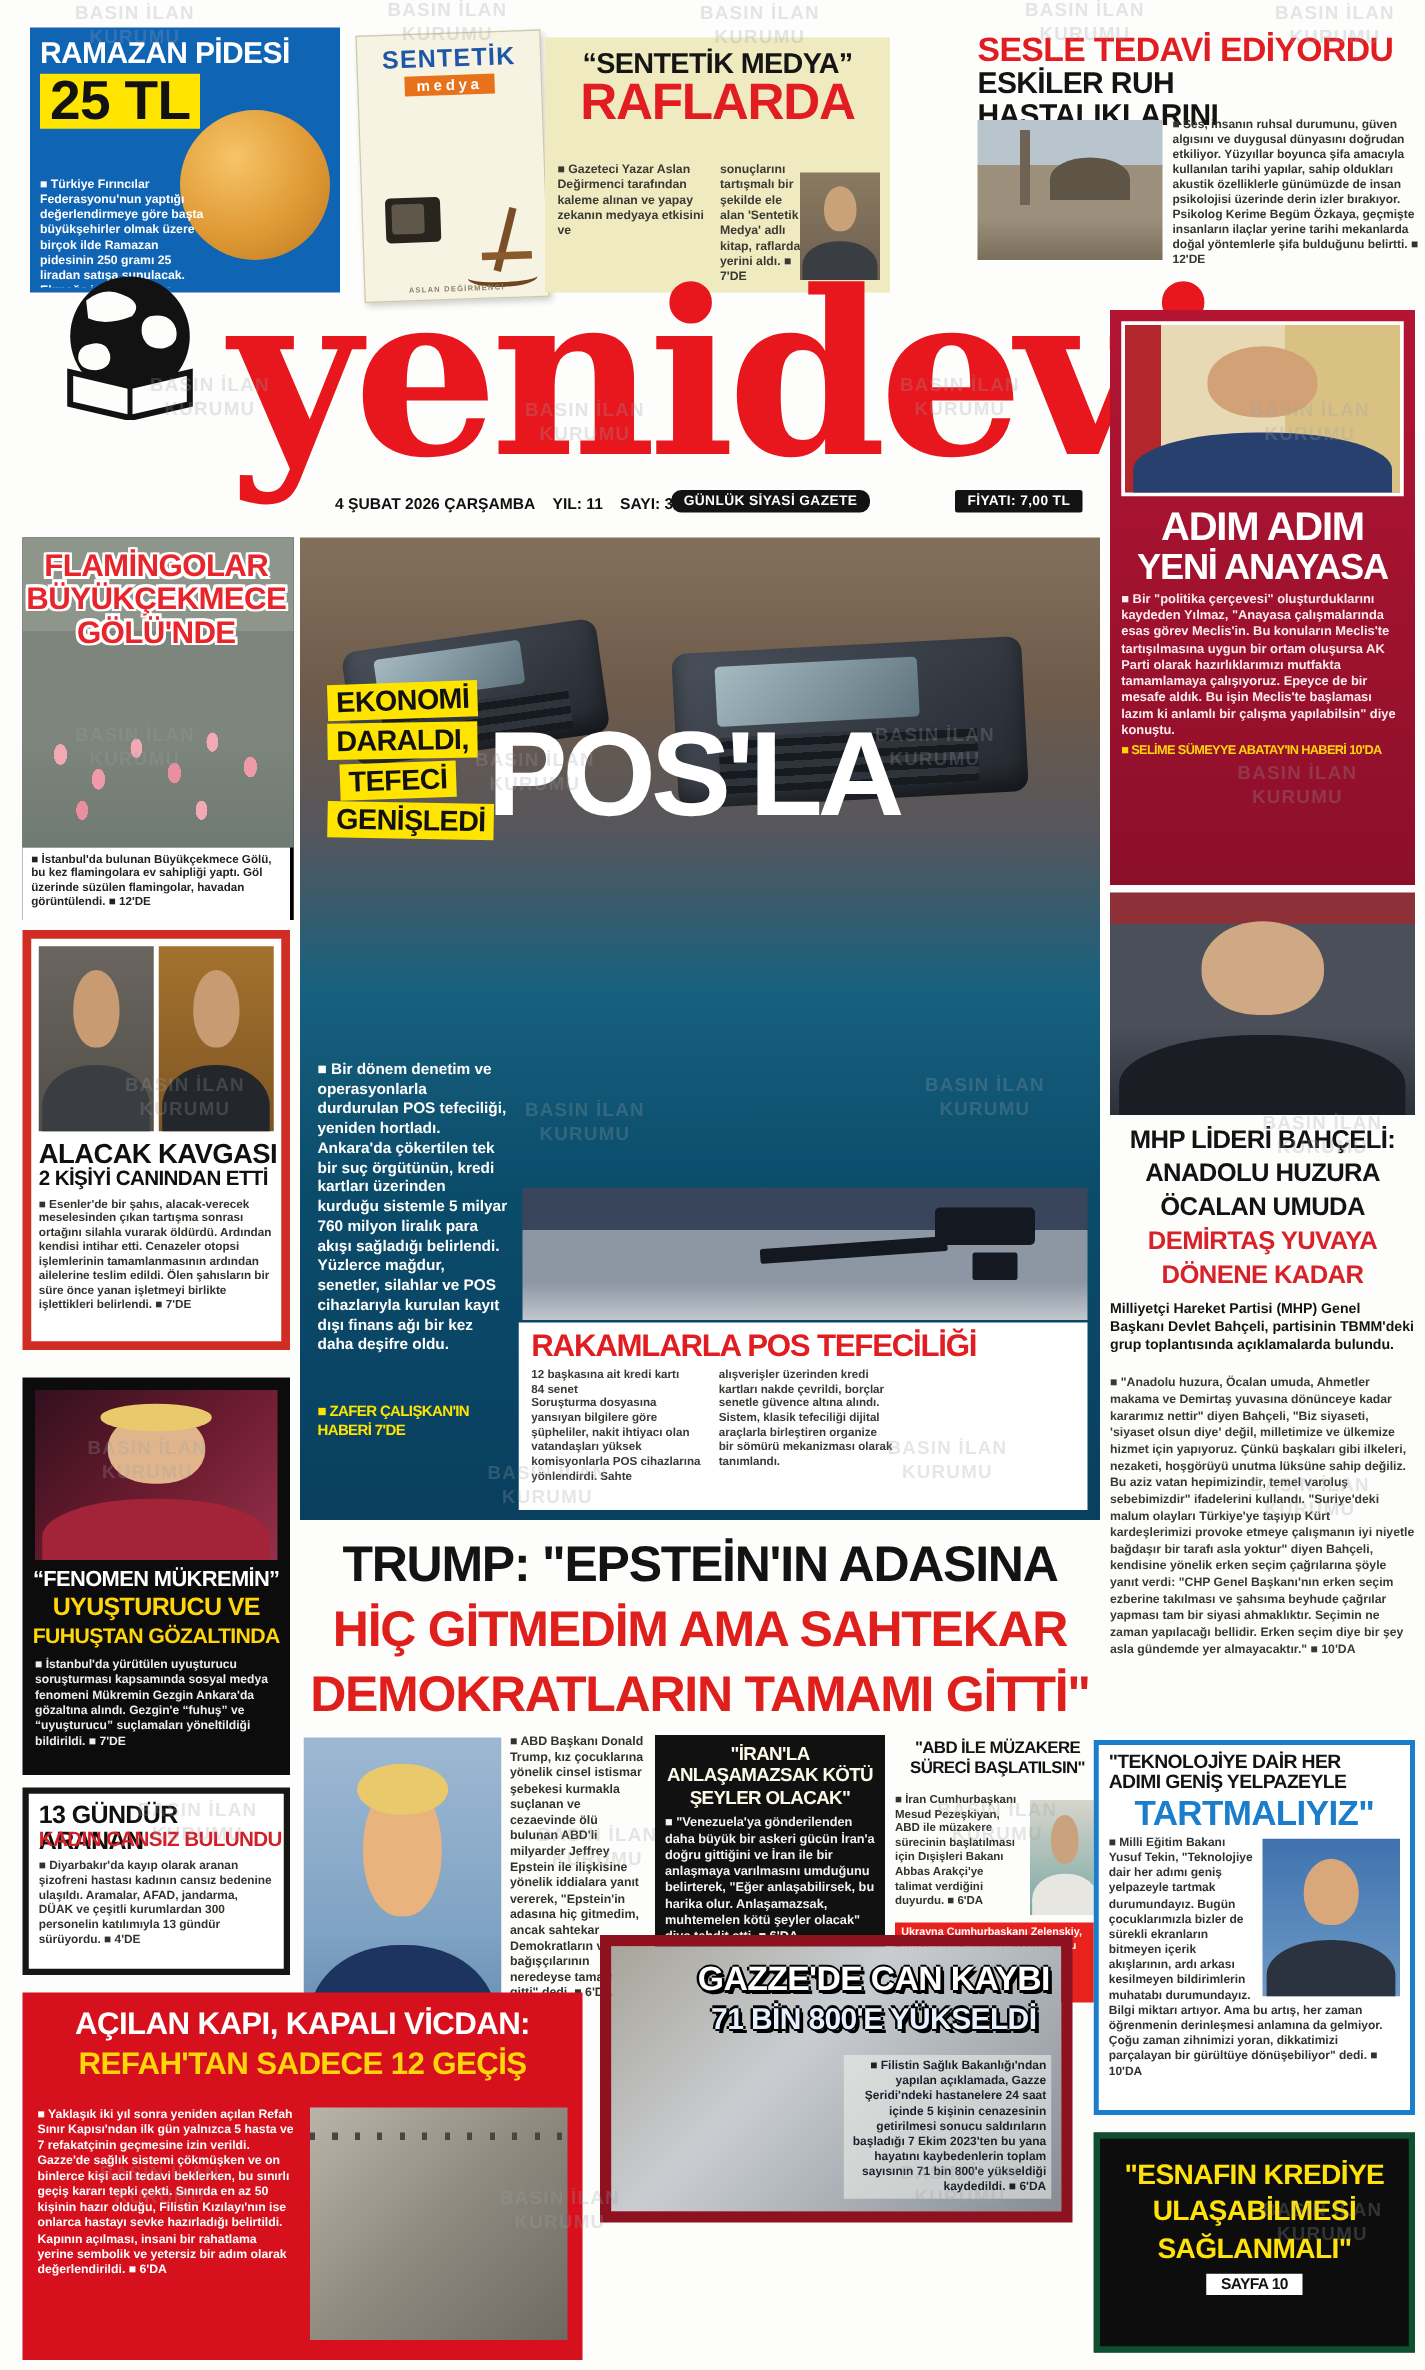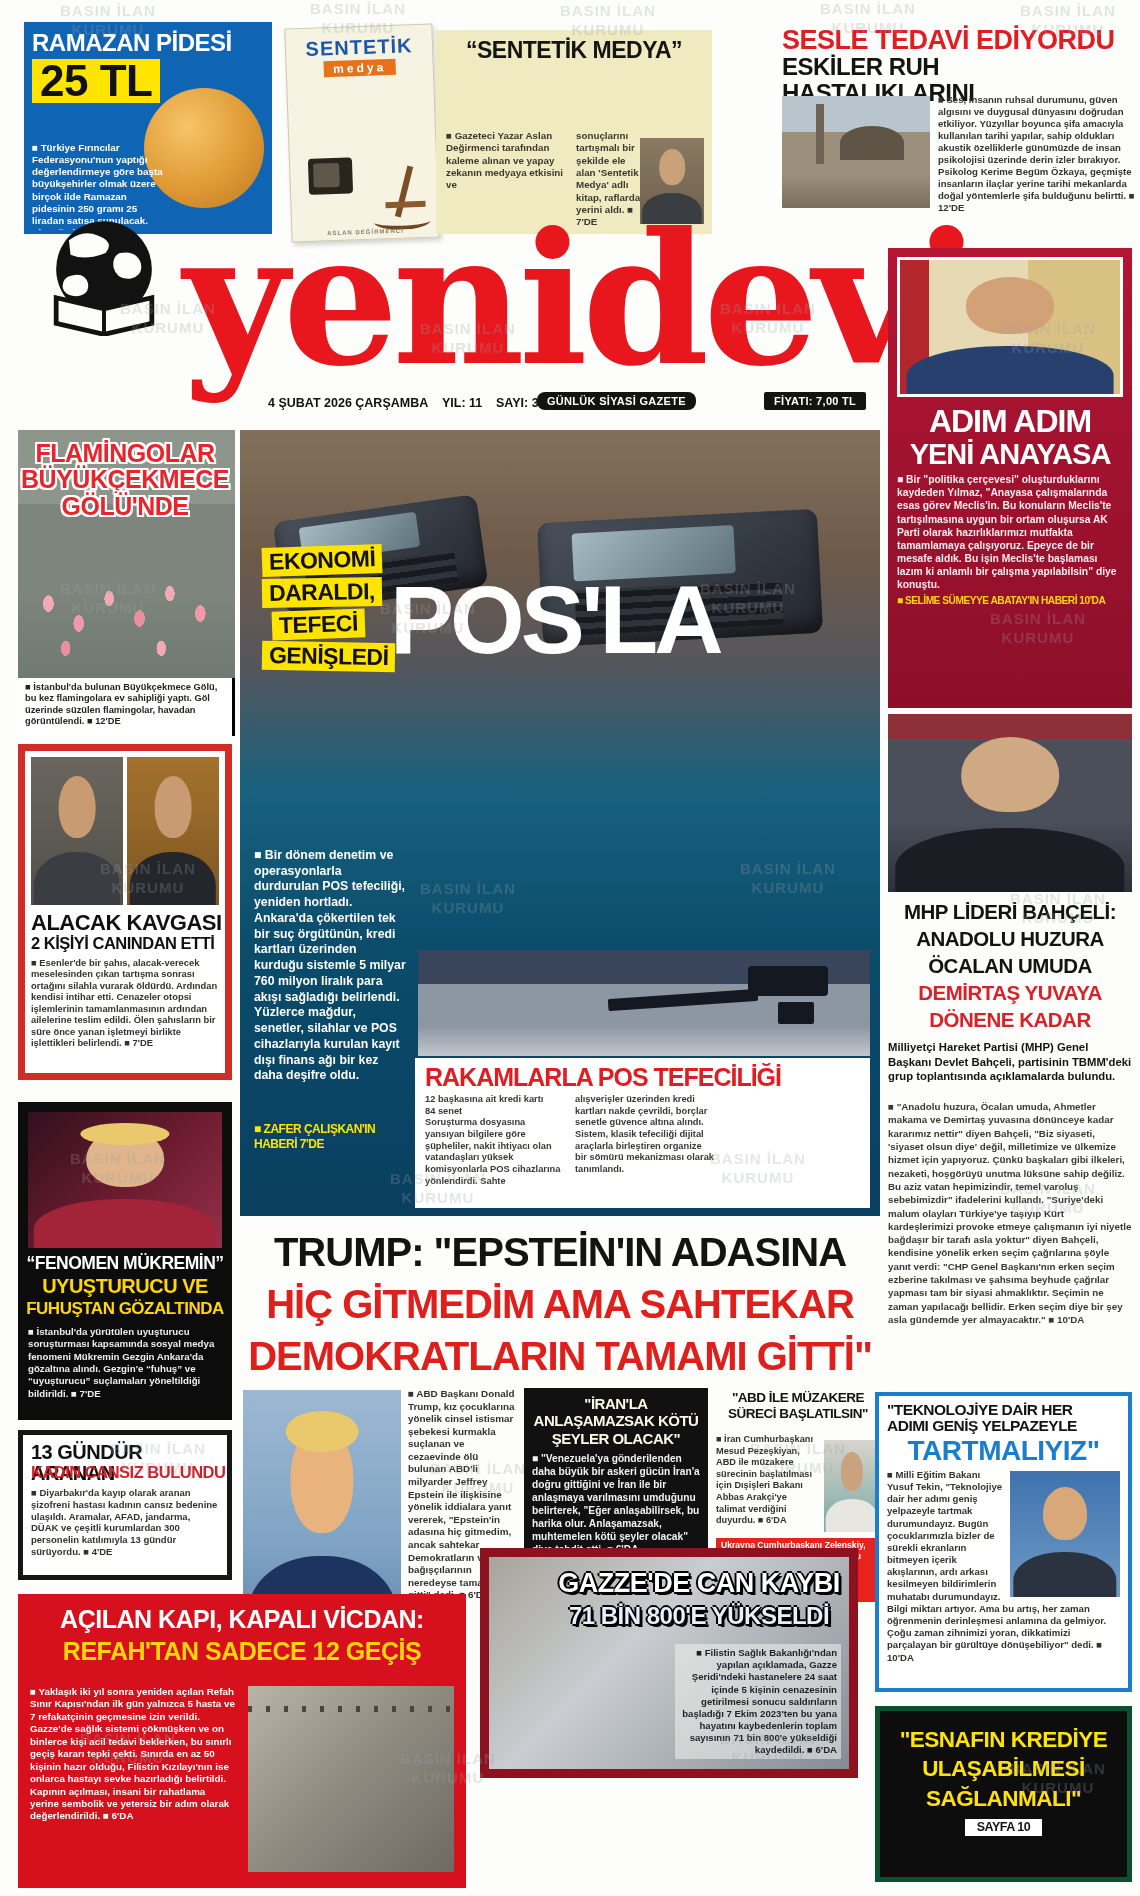--- a/index.html
+++ b/index.html
@@ -56,20 +56,21 @@
       <div class="abs" style="left:5px;top:5px;width:26px;height:24px;background:#5f574a;border-radius:3px"></div>
     </div>
     <div class="abs" style="right:30px;bottom:20px;width:6px;height:52px;background:#7a4e26;transform:rotate(16deg)"></div>
     <div class="abs" style="right:12px;bottom:30px;width:40px;height:6px;background:#8a5a2c"></div>
     <div class="abs" style="right:8px;bottom:8px;width:56px;height:12px;border-bottom:4px solid #6e4520;border-radius:0 0 50% 50%"></div>
     <div style="position:absolute;bottom:4px;left:0;right:0;font-size:6px;color:#8a8468;font-weight:bold;letter-spacing:1px">ASLAN DEĞİRMENCİ</div>
   </div>
 
   <div class="abs" style="left:436px;top:30px;width:276px;height:204px;background:#efeabf">
     <div class="hv ctr" style="color:#151515;font-size:23px;margin-top:8px">“SENTETİK MEDYA”</div>
+    <div class="hv ctr" style="color:#e11d21;font-size:41px;letter-spacing:-1px;line-height:.95">RAFLARDA</div>
     <div class="b" style="position:absolute;left:10px;top:100px;width:122px;font-size:9.8px;color:#3a3a34;line-height:1.26">■ Gazeteci Yazar Aslan Değirmenci tarafından kaleme alınan ve yapay zekanın medyaya etkisini ve</div>
     <div class="b" style="position:absolute;left:140px;top:100px;width:70px;font-size:9.8px;color:#3a3a34;line-height:1.26">sonuçlarını tartışmalı bir şekilde ele alan 'Sentetik Medya' adlı kitap, raflarda yerini aldı. ■ 7'DE</div>
     <div class="portrait" style="position:absolute;right:8px;bottom:10px;width:64px;height:86px;--skin:#caa27a;--suit:#3a3d42;
                 background:linear-gradient(180deg,#8a7a62,#6e6050)"></div>
   </div>
 
   <div class="abs" style="left:782px;top:24px;width:352px;height:212px">
     <div class="hv" style="color:#e11d21;font-size:27px;margin-top:2px">SESLE TEDAVİ EDİYORDU</div>
     <div class="hv" style="color:#131313;font-size:24px">ESKİLER RUH HASTALIKLARINI</div>
     <div class="abs" style="left:0;top:72px;width:148px;height:112px;

